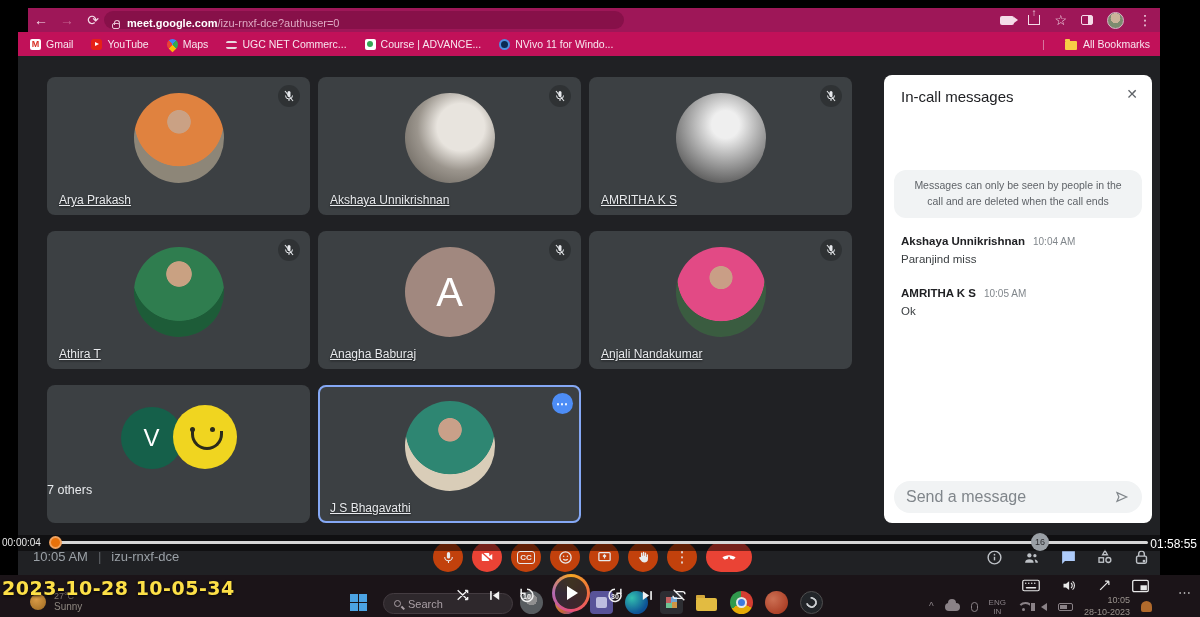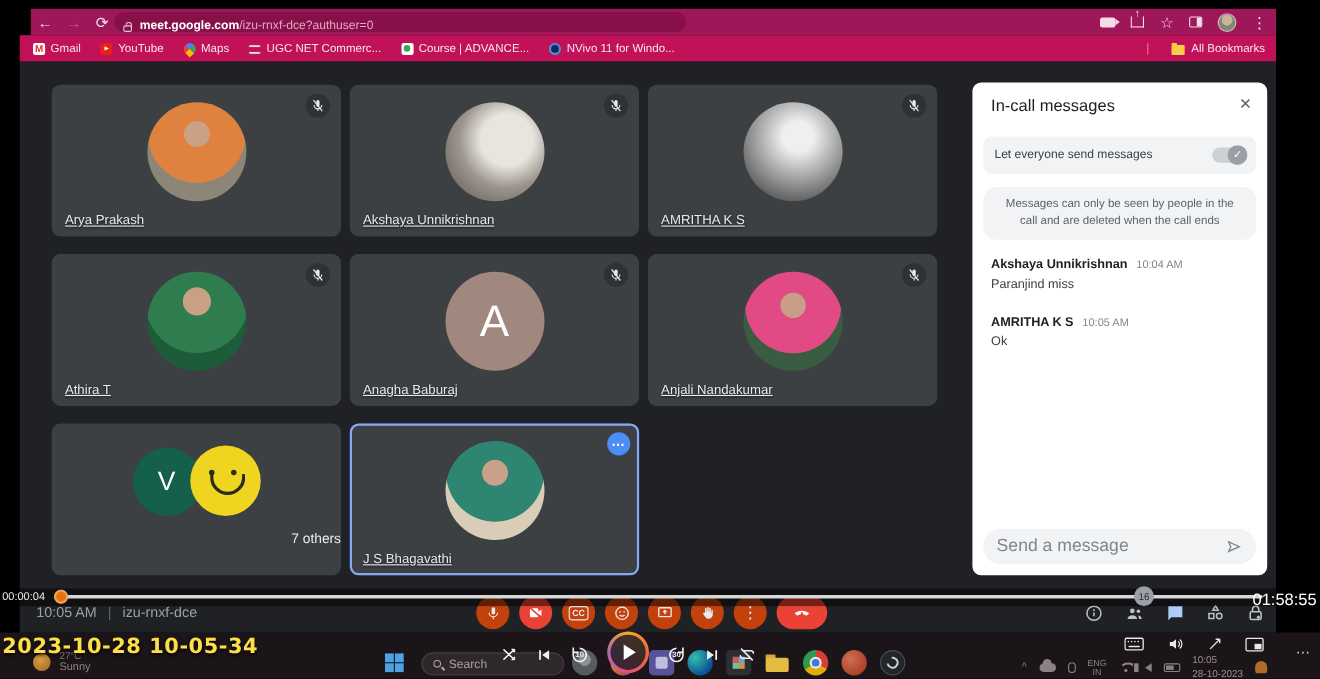--- a/index.html
+++ b/index.html
@@ -72,21 +72,21 @@
                 background:#4d8df6; color:#fff; font-size:12px; font-weight:bold; letter-spacing:1px;
                 display:flex; align-items:center; justify-content:center; cursor:pointer; }
   .duo { position:absolute; left:50%; top:20px; transform:translateX(-50%); width:116px; height:66px; }
   .circ-v { position:absolute; left:0; top:2px; width:62px; height:62px; border-radius:50%; background:#15604a;
             color:#fff; font-size:24px; display:flex; align-items:center; justify-content:center; }
   .circ-smile { position:absolute; right:0; top:0; width:64px; height:64px; border-radius:50%; background:#f0d520; }
   .circ-smile:before { content:""; position:absolute; left:17px; top:22px; width:5px; height:5px; border-radius:50%;
                        background:#2b2b1a; box-shadow:20px 0 0 #2b2b1a; }
   .circ-smile:after { content:""; position:absolute; left:18px; top:26px; width:26px; height:16px;
                       border:3px solid #2b2b1a; border-top:none; border-radius:0 0 24px 24px; }
-  .others-label { position:absolute; left:0; right:0; top:98px; text-align:right; color:#e8eaed; font-size:12.5px; }
+  .others-label { position:absolute; left:0; right:0; top:98px; text-align:left; color:#e8eaed; font-size:12.5px; }
 
   
   .chatpanel { position:absolute; left:866px; top:19px; width:268px; height:448px; background:#fff; border-radius:8px; }
   .cp-title { position:absolute; left:17px; top:13px; font-size:15px; color:#202124; }
   .cp-close { position:absolute; right:14px; top:11px; font-size:14px; color:#5f6368; cursor:pointer; }
   .cp-toggle { position:absolute; left:10px; top:49px; width:248px; height:34px; background:#f1f3f4; border-radius:8px;
                display:flex; align-items:center; padding:0 10px; }
   .cp-toggle-label { font-size:11px; color:#3c4043; flex:1; }
   .switch { position:relative; width:30px; height:14px; border-radius:7px; background:#cdd1d5; cursor:pointer; }
   .knob { position:absolute; right:-2px; top:-2px; width:18px; height:18px; border-radius:50%; background:#9aa0a6;
@@ -107,21 +107,21 @@
   .send-ic { color:#80868b; cursor:pointer; display:flex; }
 
   
   .seek { position:absolute; left:0; top:535px; width:1200px; height:16px; background:rgba(0,0,0,.5); z-index:30; }
   .seek-time-l { position:absolute; left:2px; top:2px; font-size:10px; color:#e8e8e8; }
   .seek-line { position:absolute; left:55px; right:52px; top:6px; height:3px; background:#d6d6d6; border-radius:2px; cursor:pointer; }
   .seek-dot { position:absolute; left:49px; top:1px; width:13px; height:13px; border-radius:50%;
               background:#e8710a; border:2px solid rgba(255,255,255,.35); cursor:pointer; }
   .count-badge { position:absolute; left:1031px; top:-2px; width:18px; height:18px; border-radius:50%;
                  background:#9aa0a6; color:#2d2e31; font-size:9px; display:flex; align-items:center; justify-content:center; }
-  .seek-time-r { position:absolute; right:3px; top:2px; font-size:15px; color:#fff; }
+  .seek-time-r { position:absolute; right:3px; top:2px; font-size:12px; color:#fff; }
 
   
   .meetbar { position:absolute; left:18px; top:540px; width:1142px; height:35px; background:#202124; }
   .mb-left { position:absolute; left:15px; top:9px; display:flex; align-items:center; gap:10px;
              color:#9aa0a6; font-size:13px; }
   .mb-sep { color:#5f6368; }
   .mb-center { position:absolute; left:415px; top:2px; display:flex; align-items:center; gap:9px; }
   .ctl { width:30px; height:30px; border-radius:50%; background:#c2410c; color:#e8eaed;
          display:flex; align-items:center; justify-content:center; cursor:pointer; flex:none; }
   .ctl.red { background:#ea4335; }
@@ -173,21 +173,21 @@
   .lang { font-size:8px; line-height:1.15; text-align:center; cursor:pointer; }
   .wifi { width:13px; height:10px; position:relative; cursor:pointer; overflow:hidden; }
   .wifi:before { content:""; position:absolute; left:0; top:0; width:13px; height:13px;
                  border:2px solid #8a8287; border-radius:50%; clip-path:polygon(50% 50%, 0 0, 100% 0); }
   .wifi:after { content:""; position:absolute; left:5.5px; top:6px; width:3px; height:3px; background:#8a8287; border-radius:50%; }
   .spk { width:0; height:0; border-top:4px solid transparent; border-bottom:4px solid transparent;
          border-right:6px solid #8a8287; position:relative; cursor:pointer; }
   .spk:before { content:""; position:absolute; left:-10px; top:-4px; width:4px; height:8px; background:#8a8287; }
   .batt { width:15px; height:8px; border:1.2px solid #8a8287; border-radius:2px; position:relative; cursor:pointer; }
   .batt:after { content:""; position:absolute; left:1px; top:1px; bottom:1px; width:7px; background:#8a8287; }
-  .clockblk { text-align:left; font-size:9px; line-height:1.3; color:#9a938e; cursor:pointer; }
+  .clockblk { text-align:right; font-size:9px; line-height:1.3; color:#9a938e; cursor:pointer; }
   .bell { width:11px; height:11px; background:#b06a2c; border-radius:50% 50% 2px 2px; position:relative; cursor:pointer; }
 
   
   .pticker { position:absolute; left:2px; top:577px; z-index:40; color:#fde047; font-weight:bold; font-size:19px;
              font-family:"DejaVu Sans", sans-serif; letter-spacing:.5px; text-shadow:0 1px 3px rgba(0,0,0,.8); }
   .pcontrols { position:absolute; left:455px; top:578px; z-index:50; display:flex; align-items:center; gap:16px; color:#f2f2f2; }
   .pic { cursor:pointer; display:flex; align-items:center; justify-content:center; position:relative; }
   .skipnum { position:absolute; left:50%; top:55%; transform:translate(-50%,-50%); font-size:7px; font-weight:bold; color:#f2f2f2; }
   .playbtn { width:38px; height:38px; border-radius:50%; padding:3px; margin-top:-4px;
              background:conic-gradient(#f5a623, #ef6c3f, #e94e77, #b06ab3, #f5a623); cursor:pointer; }
@@ -344,26 +344,20 @@
         <div class="pava av8"></div>
         <span class="menu-badge">⋯</span>
         <span class="pname">J S Bhagavathi</span>
       </div>
     </div>
 
     <div class="chatpanel">
       <div class="cp-title">In-call messages</div>
       <div class="cp-close">✕</div>
 
-      <div class="cp-toggle">
-        <span class="cp-toggle-label">Let everyone send messages</span>
-        <span class="switch">
-          <span class="knob">✓</span>
-        </span>
-      </div>
 
       <div class="cp-note">Messages can only be seen by people in the call and are deleted when the call ends</div>
 
       <div class="cp-msgs">
         <div class="msg">
           <div class="msg-head">
             <span class="msg-sender">Akshaya Unnikrishnan</span>
             <span class="msg-time">10:04 AM</span>
           </div>
           <div class="msg-text">Paranjind miss</div>

